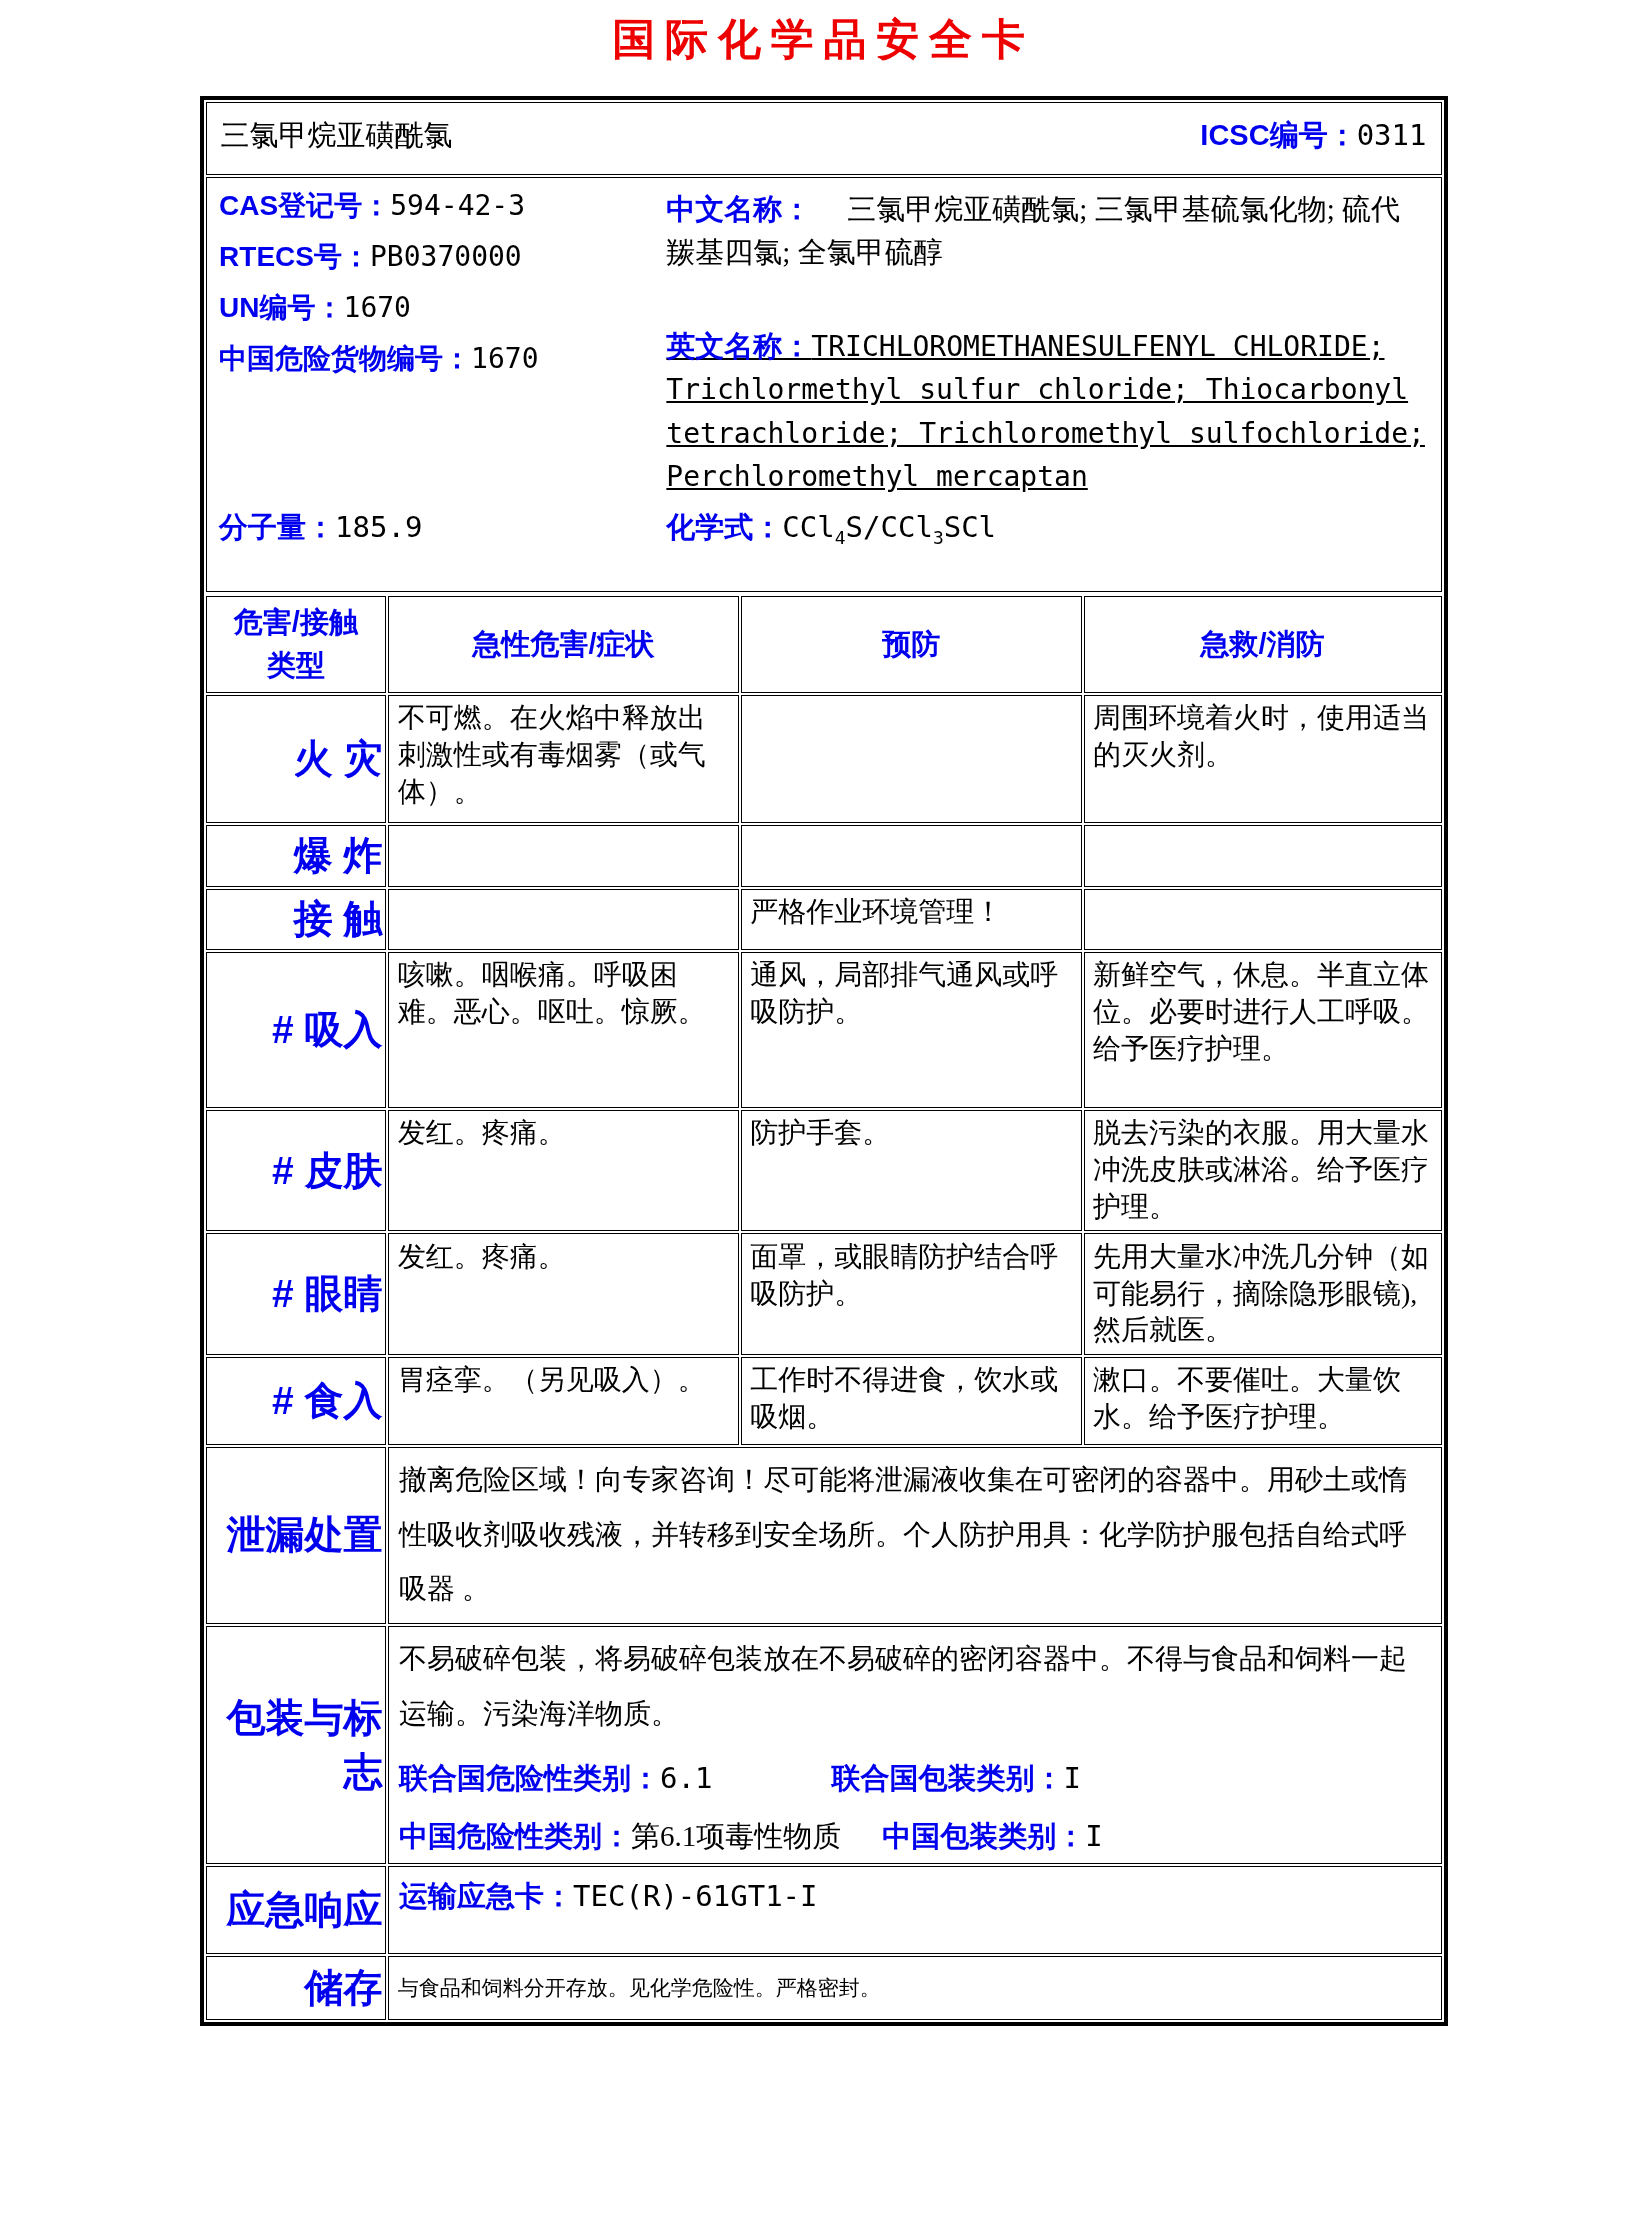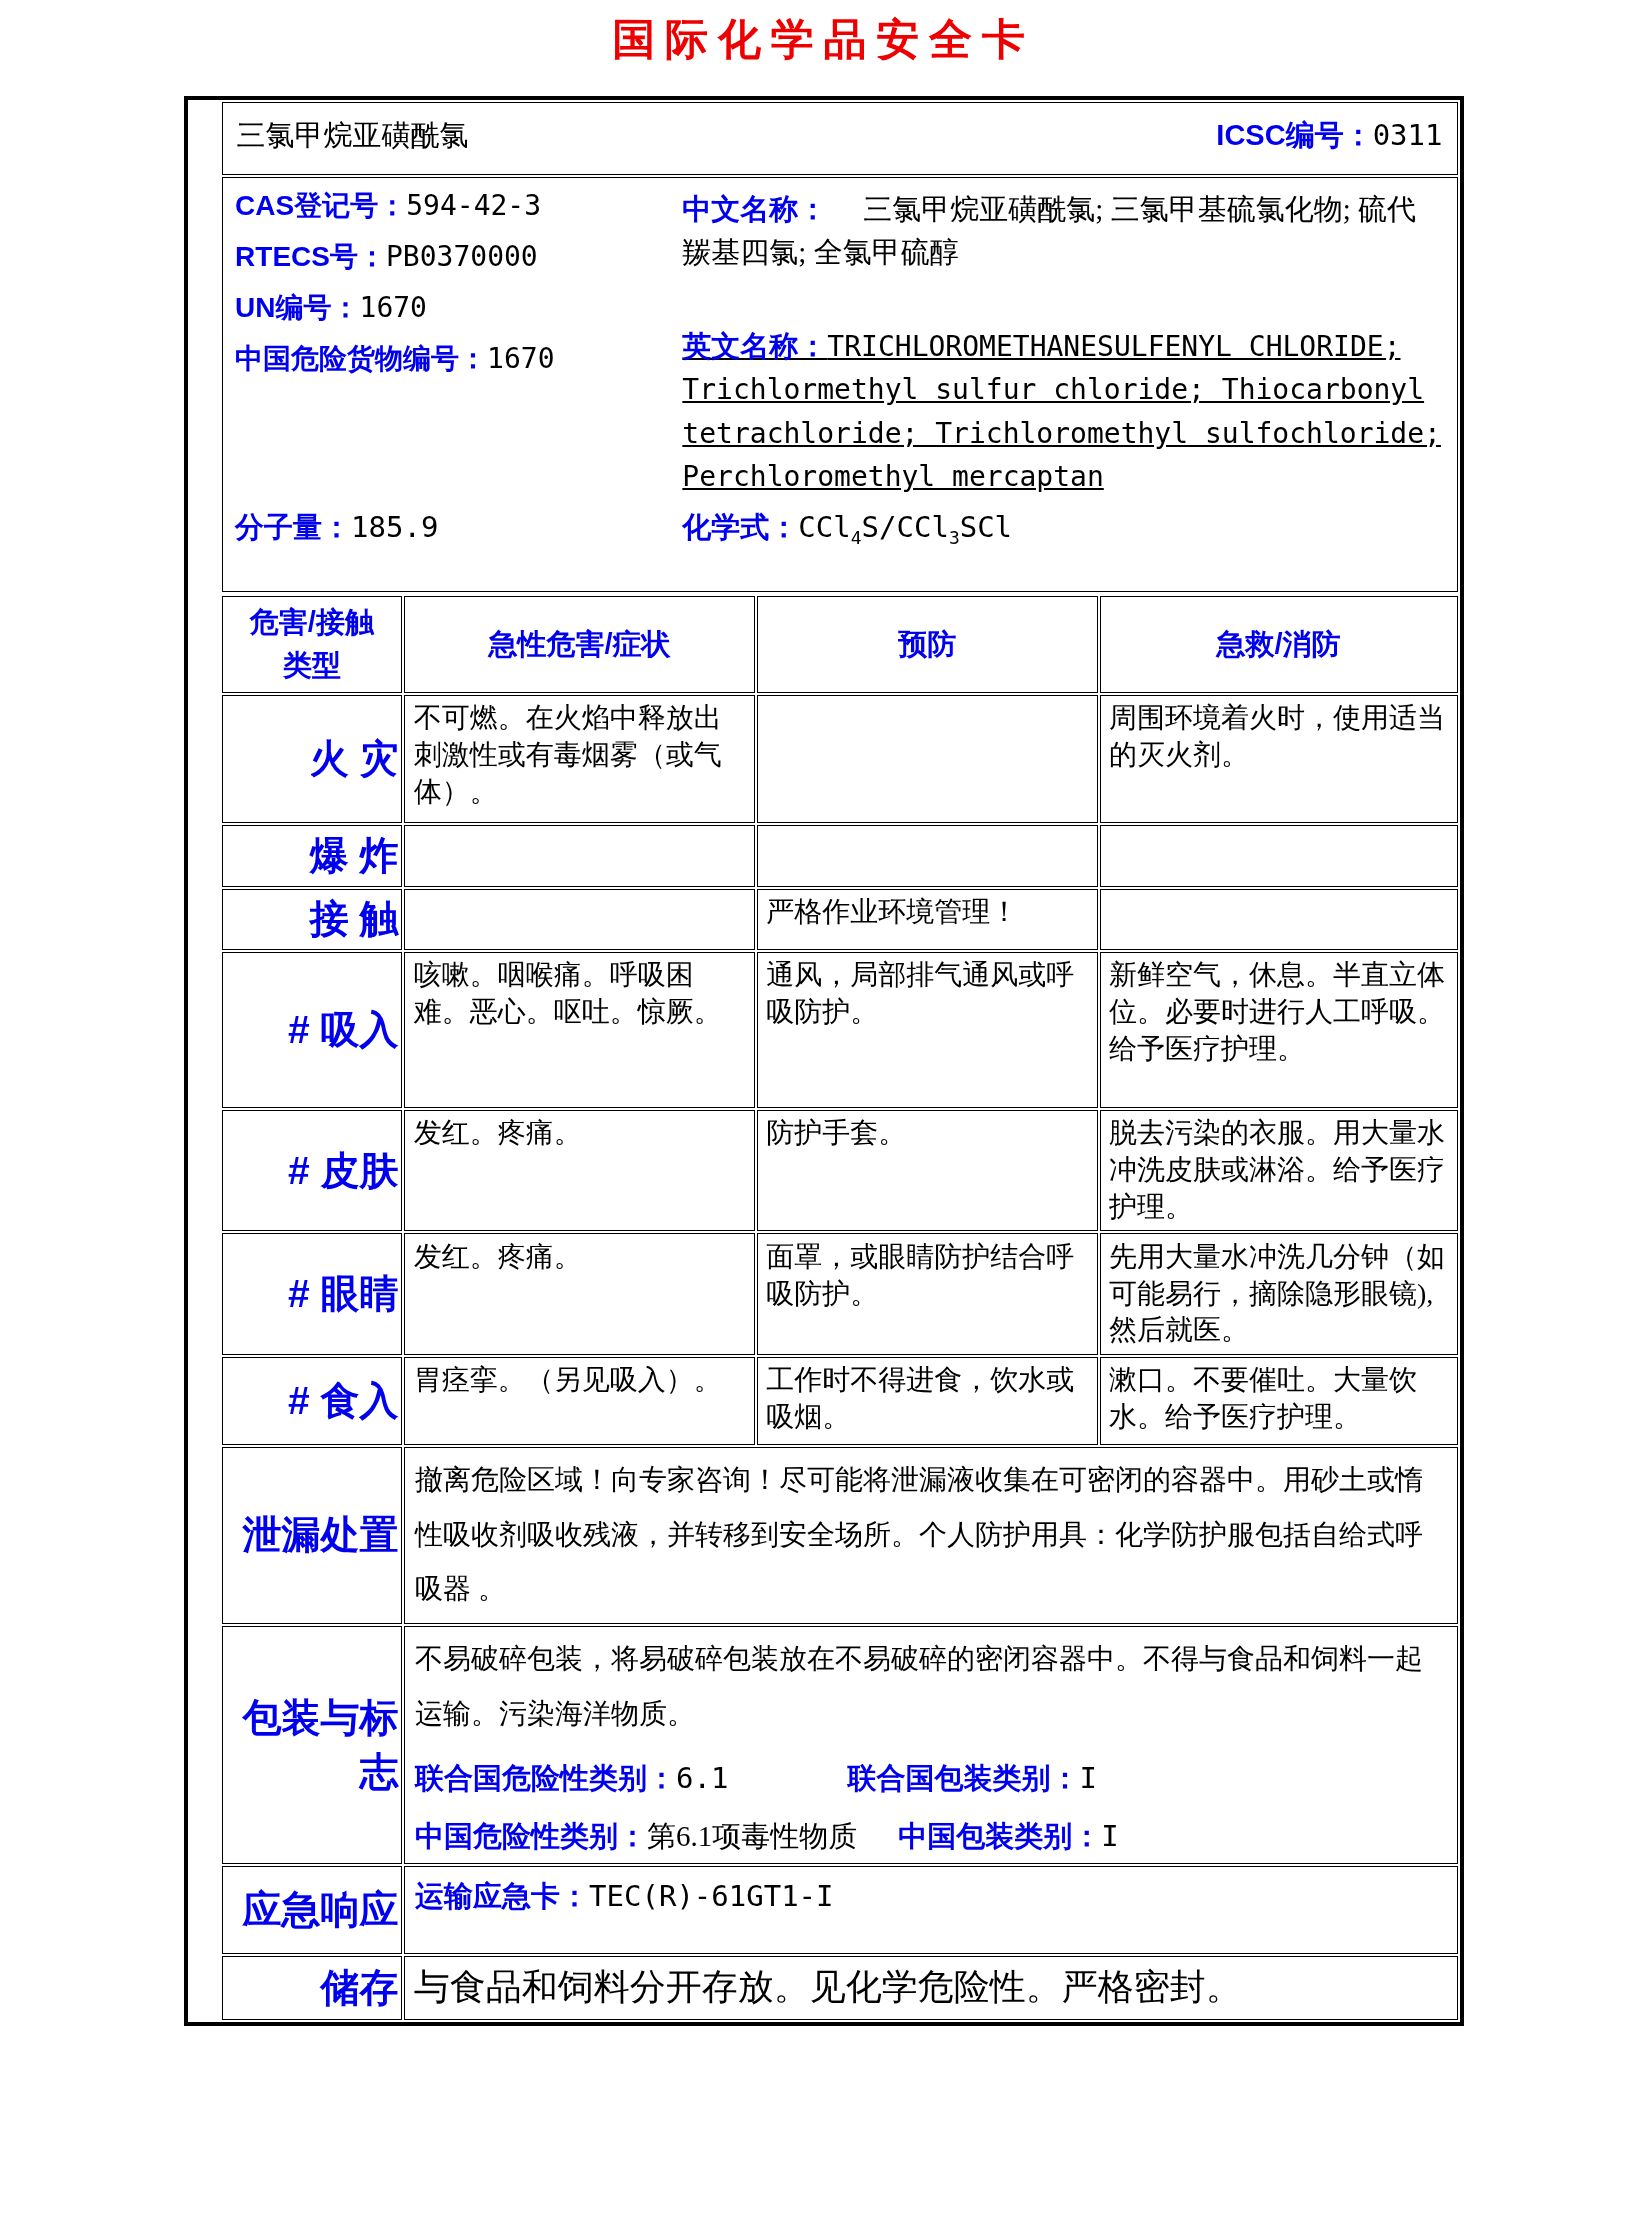--- a/index.html
+++ b/index.html
@@ -22,21 +22,20 @@
     font-weight:bold;
     font-size:43px;
     letter-spacing:9.8px;
     color:var(--red);
   }
   .card{
     width:1240px;
     margin:27px auto 0 auto;
     border:4.2px solid #000;
     background:#fff;
-    padding-left:32px;
   }
   table{width:100%;border-collapse:separate;border-spacing:2.8px;table-layout:fixed;}
   td,th{border:1.4px solid #000;background:#fff;}
   
   .head-cell{padding:12.6px 14px 18px 14px;vertical-align:middle;}
   .head-flex{display:flex;justify-content:space-between;align-items:baseline;}
   .substance{font-size:29px;}
   .blue-label{
     color:var(--blue);
     font-family:"Liberation Sans","DejaVu Sans",sans-serif;
@@ -98,21 +97,21 @@
   tr.r-emergency{height:88px;}
   tr.r-storage{height:64px;}
   .wide-cell{font-size:28px;vertical-align:middle;padding:5.6px 9.8px;}
   .spill-text{margin:0;line-height:1.95;}
   .pack-text{margin:0;line-height:1.95;}
   .pack-line{margin-top:18px;font-size:29px;}
   .pack-line .blue-label{font-size:29px;}
   .gap-un{margin-left:119px;}
   .gap-cn{margin-left:41px;}
   .emergency-cell{vertical-align:top;padding:9.8px;font-size:29px;}
-  .storage-cell{vertical-align:middle;padding:4.2px 8.4px;font-size:36px;}
+  .storage-cell{vertical-align:middle;padding:4.2px 8.4px;font-size:21px;}
 </style>
 </head>
 <body>
 
 <h1 class="page-title">国际化学品安全卡</h1>
 
 <div class="card">
 
   <table>
     <tbody>

